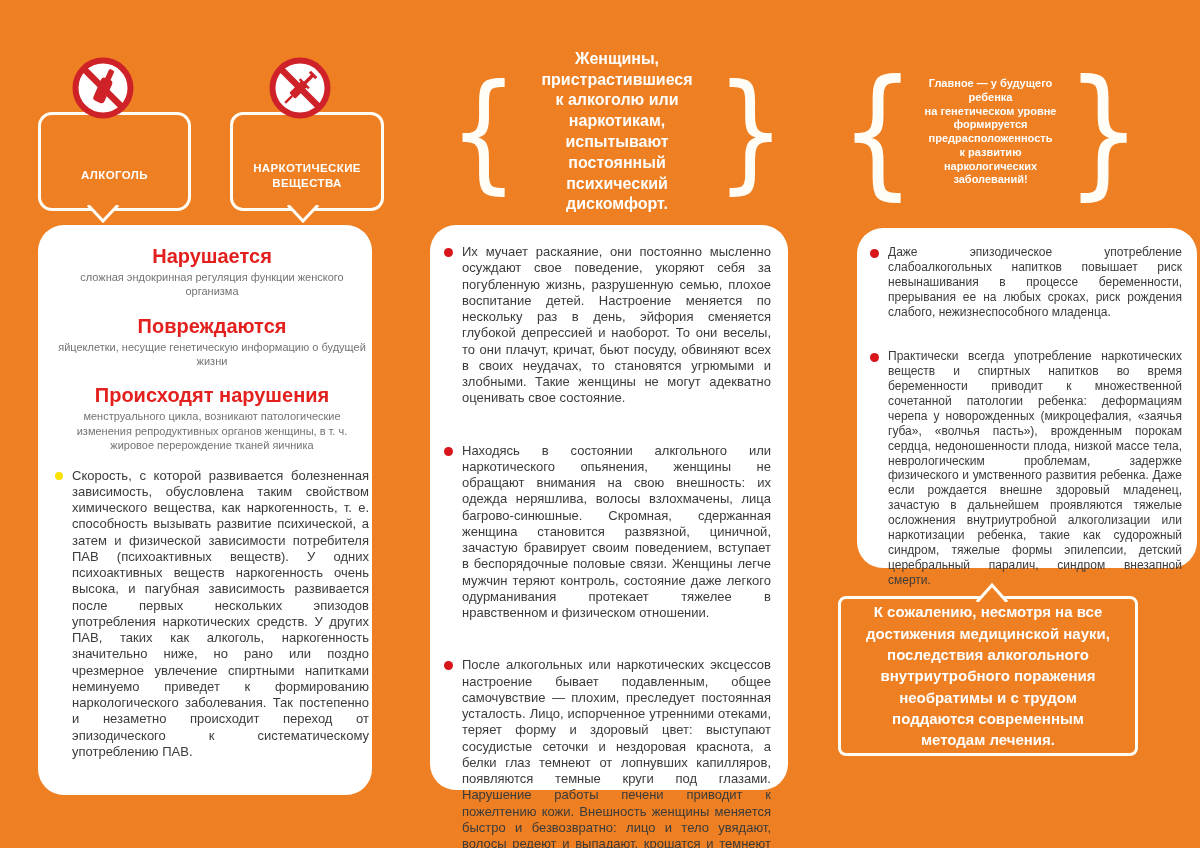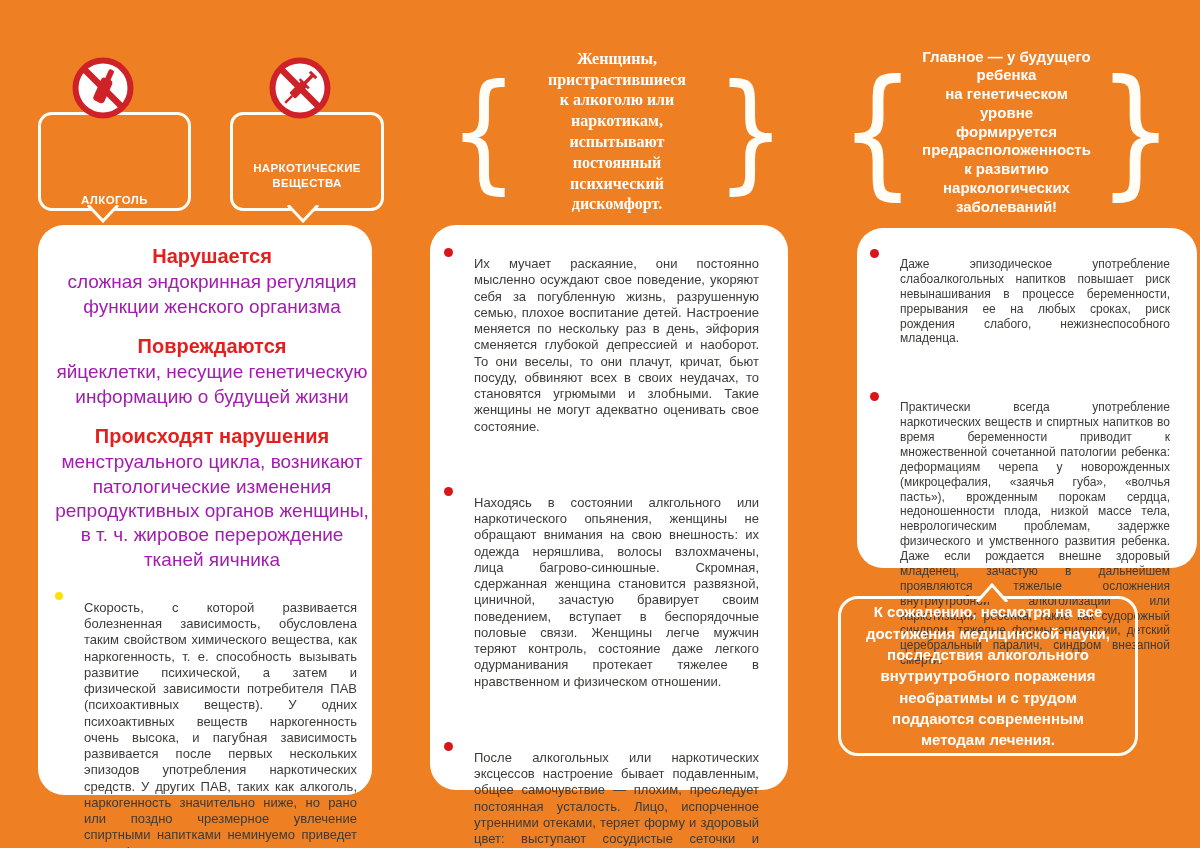--- a/index.html
+++ b/index.html
@@ -32,58 +32,58 @@
     position:absolute;display:flex;align-items:center;justify-content:space-between;
   }
   .brace{
     color:#FFFDF5;font-family:"DejaVu Sans",sans-serif;font-weight:normal;
     transform:scaleX(.85);line-height:1;user-select:none;
   }
   .quote-text{
     flex:1;color:#FFFFFF;font-weight:bold;text-align:center;white-space:pre-line;
   }
   #quote-mid .brace{font-size:128px;}
-  #quote-mid .quote-text{font-size:16px;line-height:1.3;font-family:Liberation Serif, serif;}
+  #quote-mid .quote-text{font-size:16px;line-height:1.3;}
   #quote-right .brace{font-size:140px;}
-  #quote-right .quote-text{font-size:15px;line-height:1.25;}
+  #quote-right .quote-text{font-size:11px;line-height:1.25;}
 
   
   .card{
     position:absolute;background:#FFFFFF;border-radius:26px;box-sizing:border-box;
   }
   #left-card{left:38px;top:225px;width:334px;height:570px;padding:20px 3px 0 17px;}
   #middle-card{left:430px;top:225px;width:358px;height:565px;padding:19px 17px 0 14px;}
   #right-card{left:857px;top:228px;width:340px;height:340px;padding:17px 15px 0 13px;}
 
   .section{text-align:center;margin-bottom:16px;}
   .section h3{
     margin:0 0 3px 0;color:#E3201E;font-size:20px;line-height:1.12;font-weight:bold;
   }
   .section p{
-    margin:0;color:#a21caf;font-size:19px;line-height:1.28;
+    margin:0;color:#737373;font-size:11px;line-height:1.28;
   }
 
   .bullet-item{display:flex;align-items:flex-start;}
   .dot{flex:0 0 auto;border-radius:50%;margin-right:9px;margin-top:4px;}
   .dot.red{width:9px;height:9px;background:#D7151B;}
   .dot.yellow{width:8px;height:8px;background:#FCE204;}
   .btext{
-    margin:12px;color:#3B3B3A;text-align:justify;
+    margin:0;color:#3B3B3A;text-align:justify;
   }
   #left-card .bullet-item{margin-top:10px;}
   #left-card .btext{font-size:13px;line-height:1.25;}
   #middle-card .bullet-item{margin-bottom:36px;}
   #middle-card .btext{font-size:13px;line-height:1.25;}
   #right-card .bullet-item{margin-bottom:30px;}
   #right-card .btext{font-size:12px;line-height:1.24;}
 
   
   #bottom-bubble{
     position:absolute;left:838px;top:596px;width:300px;height:160px;
-    border:3.5px solid #FFFDF5;border-radius:20px;box-sizing:border-box;
+    border:3.5px solid #FFFDF5;border-radius:8px;box-sizing:border-box;
     display:flex;align-items:center;justify-content:center;
   }
   #bottom-bubble .quote-text{
     font-size:15px;line-height:1.42;padding:0 10px;
   }
 </style>
 </head>
 <body>
 
 <div id="poster">
@@ -102,21 +102,21 @@
     <g transform="rotate(45 31 31)" stroke="#CE2128">
       <line x1="31" y1="42" x2="31" y2="52" stroke-width="2.4"></line>
       <rect x="26.8" y="25" width="8.4" height="17" rx="1.2" fill="#CE2128" stroke-width="0"></rect>
       <line x1="24.5" y1="25" x2="37.5" y2="25" stroke-width="2.6"></line>
       <line x1="31" y1="13" x2="31" y2="25" stroke-width="3.4"></line>
       <line x1="26.5" y1="12.5" x2="35.5" y2="12.5" stroke-width="3"></line>
     </g>
     <line x1="13" y1="13" x2="49" y2="49" stroke="#CE2128" stroke-width="6.5"></line>
   </svg>
 
-  <div class="badge-bubble" style="left:38px;top:112px;width:147px;height:93px;align-items:flex-end;">
+  <div class="badge-bubble" style="left:38px;top:112px;width:147px;height:93px;">
     <span class="badge-label">АЛКОГОЛЬ</span>
     <svg class="tail" style="left:46px;bottom:-15px;" width="32" height="18" viewBox="0 0 32 18">
       <path d="M1,0 L16,16 L31,0" fill="#EE7F22" stroke="#FFFDF5" stroke-width="3"></path>
     </svg>
   </div>
 
   <div class="badge-bubble" style="left:230px;top:112px;width:148px;height:93px;border-radius:13px;">
     <span class="badge-label">НАРКОТИЧЕСКИЕ
 ВЕЩЕСТВА</span>
     <svg class="tail" style="left:54px;bottom:-15px;" width="32" height="18" viewBox="0 0 32 18">

